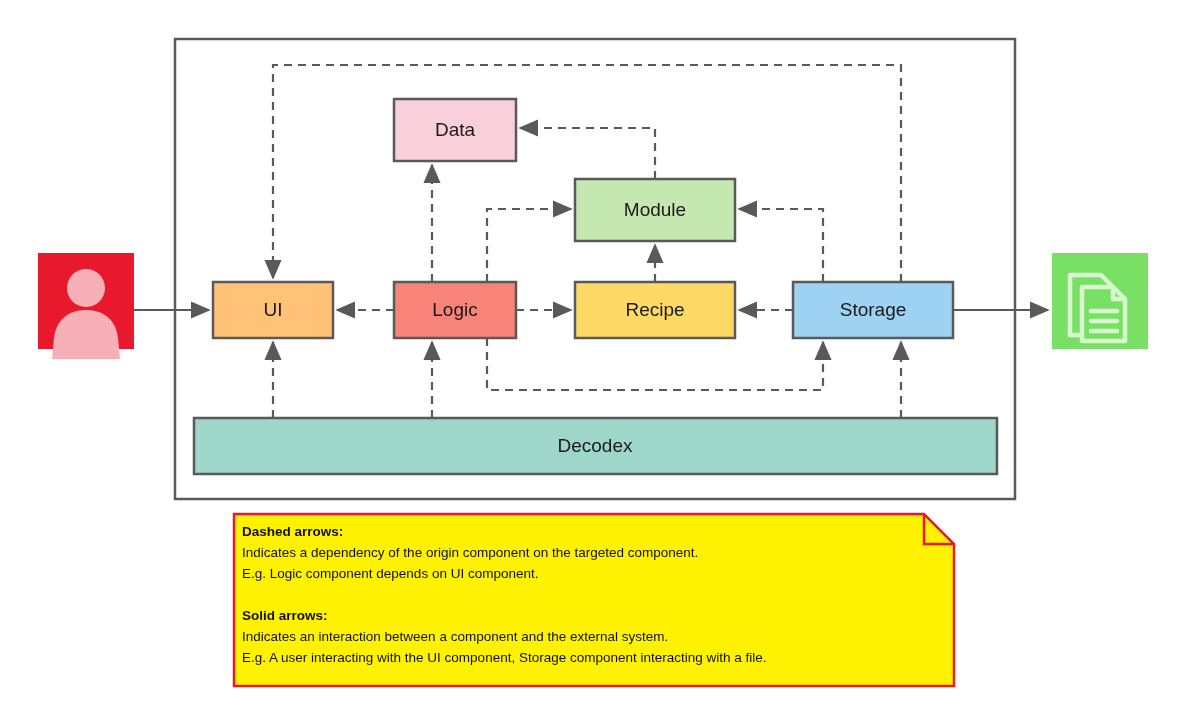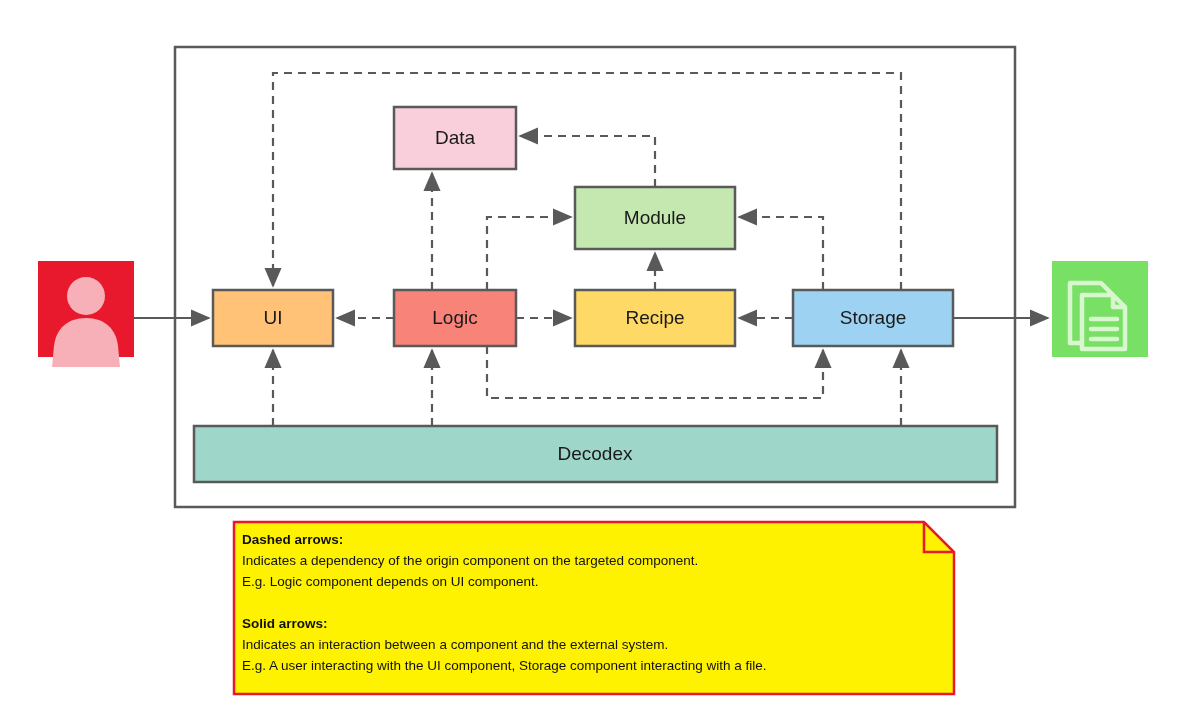--- a/index.html
+++ b/index.html
@@ -10,21 +10,20 @@
   body {
     width: 1187px;
     height: 719px;
     font-family: "Liberation Sans", sans-serif;
     overflow: hidden;
   }
   #stage {
     position: relative;
     width: 1187px;
     height: 639px;
-    margin-top: 8px;
   }
   svg.diagram {
     position: absolute;
     top: 0;
     left: 0;
     width: 1187px;
     height: 719px;
   }
   .box-label {
     font-family: "Liberation Sans", sans-serif;

